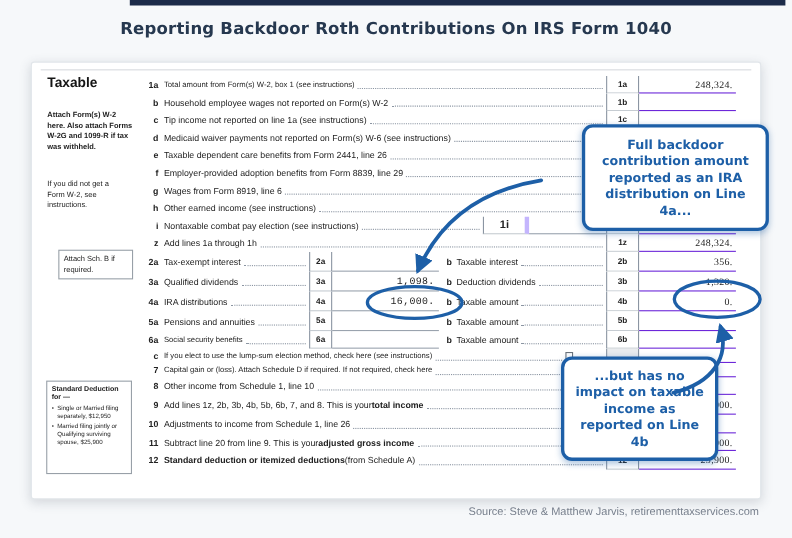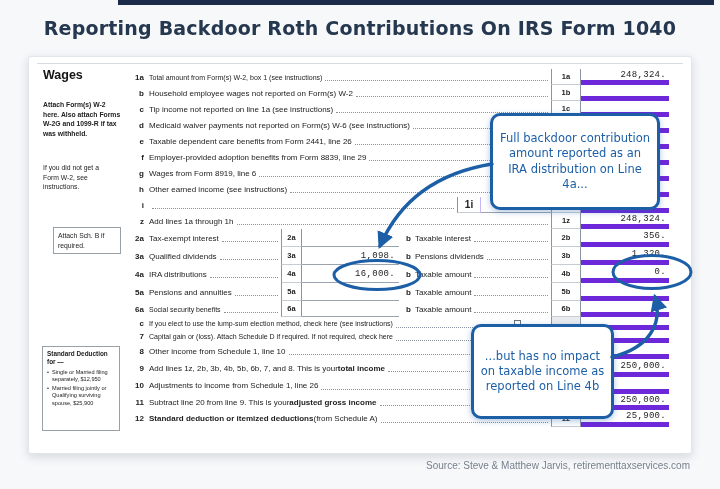--- a/index.html
+++ b/index.html
@@ -5,21 +5,21 @@
   * { box-sizing: border-box; }
   html,body { margin:0; padding:0; }
   body {
     width:720px; height:489px; position:relative; overflow:hidden;
     background:#f6f8fa;
     font-family:"Liberation Sans", sans-serif;
   }
   .topbar { position:absolute; left:118px; top:0; width:596px; height:5px; background:#1c2b49; }
   .title {
     position:absolute; top:17px; left:0; width:720px; text-align:center;
-    font-family:"DejaVu Sans", sans-serif; font-weight:bold; font-size:19px;
+    font-family:"DejaVu Sans", sans-serif; font-weight:bold; font-size:15px;
     color:#26384f; letter-spacing:.2px;
   }
   .card {
     position:absolute; left:28px; top:56px; width:664px; height:398px;
     background:#fff; border:1px solid #e2e6ea; border-radius:3px;
     box-shadow:0 3px 10px rgba(60,70,90,.18); z-index:1;
   }
   .card .topline { position:absolute; left:8px; right:8px; top:6px; border-top:1px solid #d7dade; }
 
   
@@ -42,69 +42,70 @@
   .fs7 { font-size:7px; }
   .dots { flex:1 1 0; min-width:4px; height:4px; border-bottom:1.3px dotted #8b95a2; position:relative; top:2px; margin:0 3px; }
   .codebox {
     width:30px; min-width:30px; align-self:stretch; display:flex; align-items:center; justify-content:center;
     font-weight:bold; font-size:7.5px; background:#fff;
     border-left:1px solid #8b95a2; border-right:1px solid #8b95a2; border-bottom:1px solid #c6ccd2;
   }
   .codebox.shade { background:#e9ebee; }
   .val {
     width:88px; min-width:88px; align-self:stretch; display:flex; align-items:center; justify-content:flex-end;
-    padding-right:3px; border-bottom:5px solid #6d28d9;
-    font-family:Liberation Mono, monospace; font-size:9px; color:#1e1e1e; letter-spacing:.3px;
+    padding-right:3px; border-bottom:1px solid #6d28d9;
+    font-family:Liberation Serif, serif; font-size:9px; color:#1e1e1e; letter-spacing:.3px;
   }
   .acell { display:flex; align-items:center; width:132px; min-width:132px; }
   .acode {
     width:21px; min-width:21px; align-self:stretch; display:flex; align-items:center; justify-content:center;
     font-weight:bold; font-size:7.5px;
     border-left:1px solid #8b95a2; border-right:1px solid #8b95a2; border-bottom:1px solid #c6ccd2;
   }
   .aval {
     width:97px; min-width:97px; align-self:stretch; display:flex; align-items:center; justify-content:flex-end;
     padding-right:4px; border-bottom:1px solid #9aa3ae;
     font-family:"Liberation Mono","DejaVu Sans Mono",monospace; font-size:9px; color:#1e1e1e; letter-spacing:.3px;
   }
   .bcell { display:flex; align-items:center; flex:1 1 0; }
   .blab { font-weight:bold; margin:0 4px 0 7px; }
   .bdesc { white-space:nowrap; }
   .ibox {
-    width:24px; min-width:24px; align-self:stretch; display:flex; align-items:center; justify-content:center;
+    width:42px; min-width:24px; align-self:stretch; display:flex; align-items:center; justify-content:center;
     font-weight:bold; font-size:10px;
-    border-left:1px solid #8b95a2; border-right:1px solid #c4b5fd; border-bottom:1px solid #c6ccd2;
+    border-left:1px solid #8b95a2; border-right:4px solid #c4b5fd; border-bottom:1px solid #c6ccd2;
   }
   .blank70 { width:70px; min-width:70px; align-self:stretch; border-bottom:1px solid #9aa3ae; }
   .chk { width:7px; min-width:7px; height:7px; border:1px solid #6b737b; background:#fff; }
   .mr30 { margin-right:30px; } .mr6 { margin-right:6px; }
 
   
   .callout {
     position:absolute; z-index:3; background:#fff; border:3px solid #1d5fa7; border-radius:10px;
-    color:#1d5fa7; font-family:"DejaVu Sans", sans-serif; font-weight:normal; font-size:11.5px; line-height:1.32;
+    color:#1d5fa7; font-family:"DejaVu Sans", sans-serif; font-weight:bold; font-size:11.5px; line-height:1.32;
     text-align:center; display:flex; align-items:center; justify-content:center; padding:6px;
     box-shadow:0 2px 6px rgba(29,95,167,.35);
+    margin-left:39px;
   }
   .c1 { left:490px; top:113px; width:170px; height:97px; }
   .c2 { left:471px; top:324px; width:143px; height:95px; }
   .overlay { position:absolute; left:0; top:0; width:720px; height:489px; z-index:4; pointer-events:none; }
 
   .source { position:absolute; right:30px; top:460px; font-size:10px; color:#79818e; }
 </style>
 </head>
 <body>
 
 <div class="topbar"></div>
 <div class="title">Reporting Backdoor Roth Contributions On IRS Form 1040</div>
 
 <div class="card">
   <div class="topline"></div>
 
-  <div class="income">Wages</div>
+  <div class="income">Taxable</div>
   <div class="attach1">Attach Form(s) W-2 here. Also attach Forms W-2G and 1099-R if tax was withheld.</div>
   <div class="attach2">If you did not get a Form W-2, see instructions.</div>
   <div class="schb">Attach Sch. B if required.</div>
   <div class="stdbox">
     <span class="stdtitle">Standard Deduction for —</span>
     <span class="stditem">Single or Married filing separately, $12,950</span>
     <span class="stditem">Married filing jointly or Qualifying surviving spouse, $25,900</span>
   </div>
 
   <div class="rows">
@@ -168,20 +169,21 @@
     <div class="row h16">
       <span class="num">h</span>
       <span class="desc">Other earned income (see instructions)</span>
       <span class="dots"></span>
       <span class="codebox">1h</span>
       <span class="val"></span>
     </div>
 
     <div class="row h16">
       <span class="num">i</span>
+      <span class="desc">Nontaxable combat pay election (see instructions)</span>
       <span class="dots"></span>
       <span class="ibox">1i</span>
       <span class="blank70"></span>
       <span class="codebox"></span>
       <span class="val"></span>
     </div>
 
     <div class="row h16">
       <span class="num">z</span>
       <span class="desc">Add lines 1a through 1h</span>
@@ -210,21 +212,21 @@
     <div class="row h18">
       <span class="num">3a</span>
       <span class="acell">
           <span class="adesc">Qualified dividends</span>
           <span class="dots"></span>
         </span>
       <span class="acode">3a</span>
       <span class="aval">1,098.</span>
       <span class="bcell">
           <span class="blab">b</span>
-          <span class="bdesc">Pensions dividends</span>
+          <span class="bdesc">Deduction dividends</span>
           <span class="dots"></span>
         </span>
       <span class="codebox">3b</span>
       <span class="val">1,320.</span>
     </div>
 
     <div class="row h18">
       <span class="num">4a</span>
       <span class="acell">
           <span class="adesc">IRA distributions</span>

